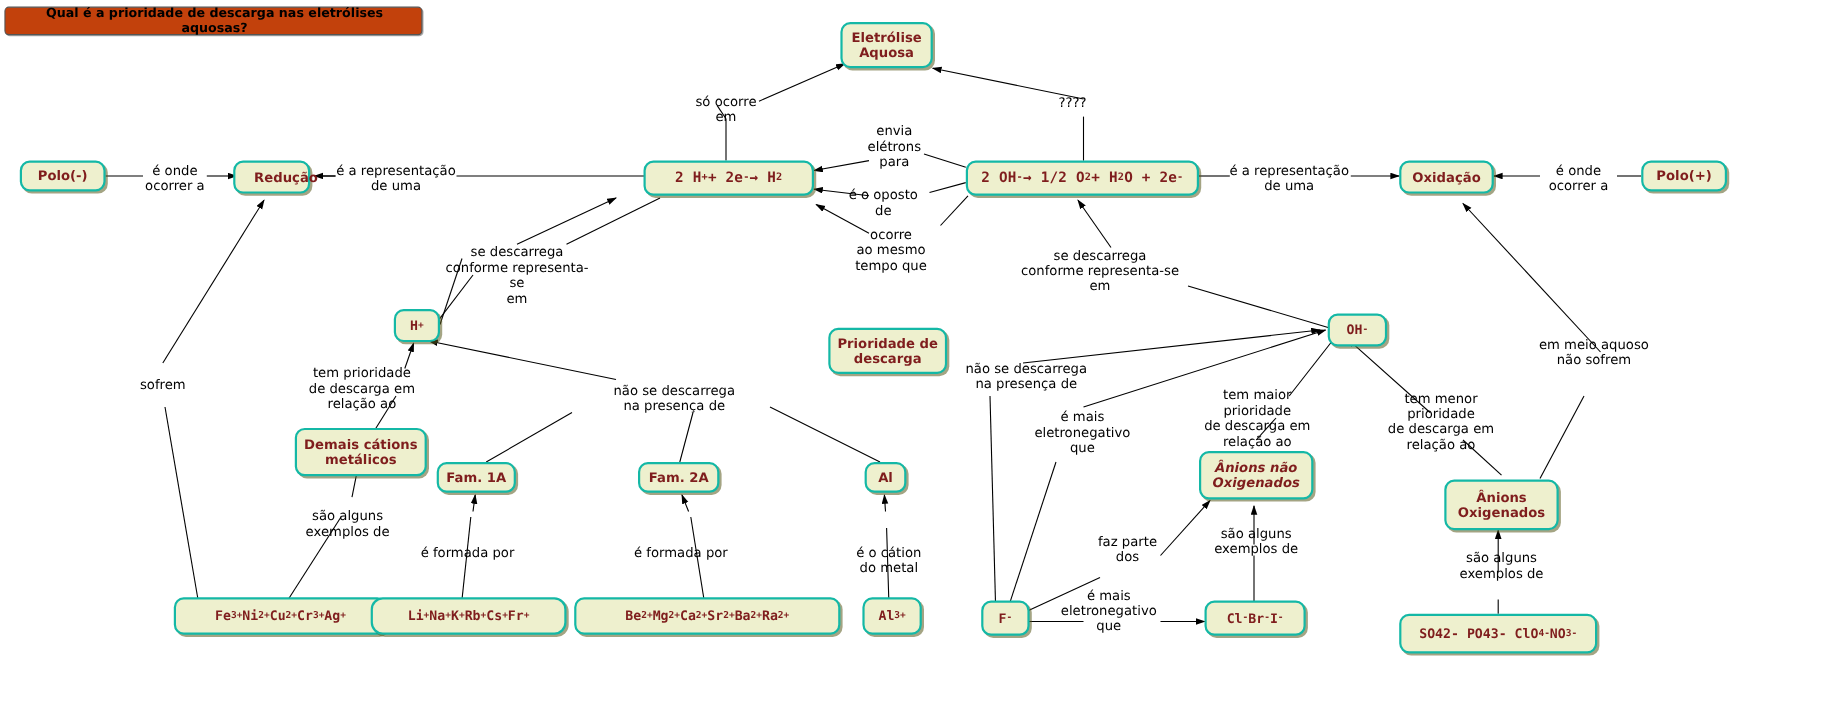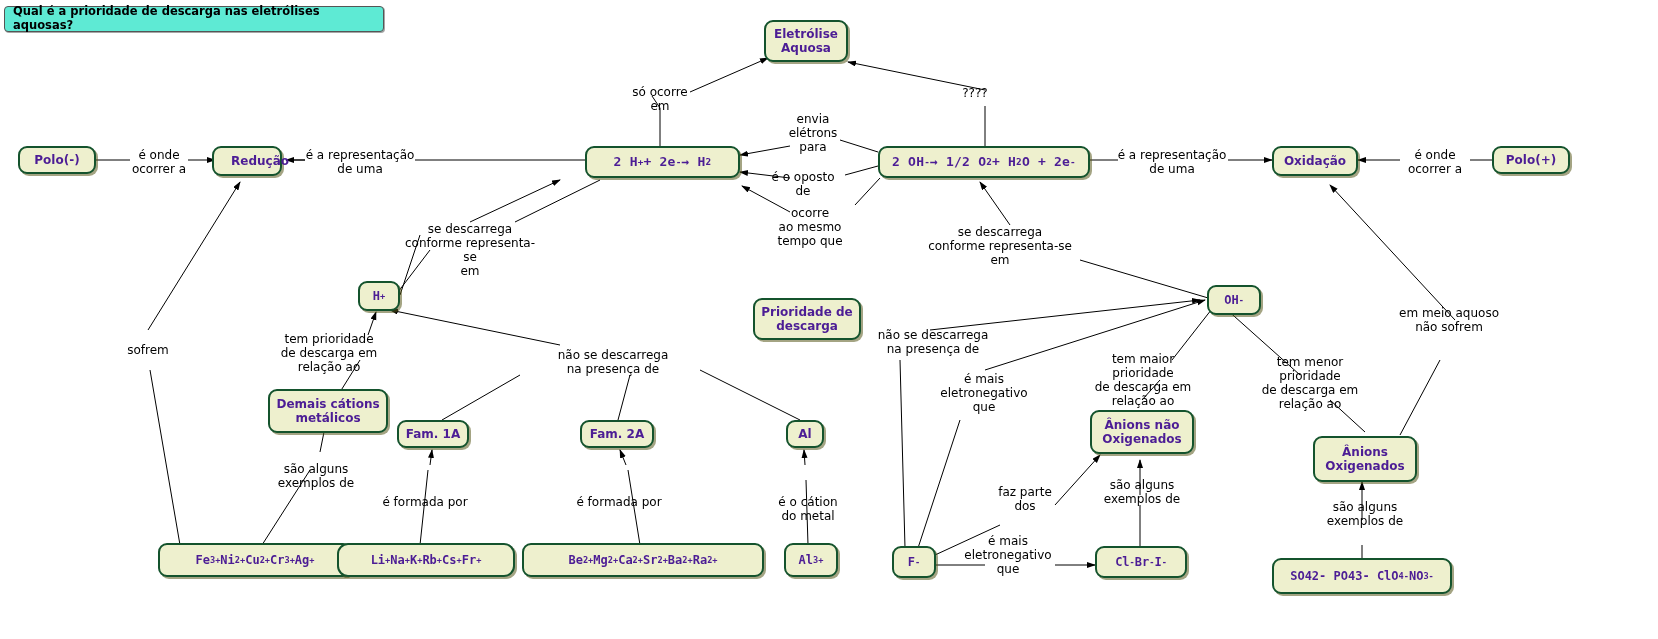--- a/index.html
+++ b/index.html
@@ -19,44 +19,44 @@
     position: absolute;
     left: 0; top: 0;
     width: 1658px;
     height: 639px;
     pointer-events: none;
   }
   .node {
     position: absolute;
     box-sizing: border-box;
     background: #eef0ce;
-    border: 2px solid #14532d;
+    border: 2px solid #14b8a6;
     border-radius: 9px;
-    color: #4c1d95;
+    color: #7f1d1d;
     font-weight: bold;
     font-size: 12px;
     text-align: center;
     display: flex;
     align-items: center;
     justify-content: center;
     line-height: 1.2;
     padding: 2px 6px;
     box-shadow: 2px 2px 0 rgba(90,90,30,0.55);
     white-space: pre-line;
   }
   .node.question {
-    background: #5eead4;
+    background: #c2410c;
     border: 1px solid #555;
     border-radius: 4px;
     box-shadow: 1px 1px 0 rgba(0,0,0,0.35);
     font-size: 11.5px;
     color: #000;
     justify-content: flex-start;
     padding-left: 8px;
-    text-align: left;
+    text-align: center;
   }
   .node.eq {
     font-family: "DejaVu Sans Mono", monospace;
     font-size: 13px;
     letter-spacing: 0.2px;
   }
   .node.chem {
     font-family: "DejaVu Sans Mono", monospace;
     font-size: 12px;
   }
@@ -201,21 +201,21 @@
 metálicos</div>
   <div class="node" style="left:397px; top:420px; width:72px; height:28px;">Fam. 1A</div>
   <div class="node" style="left:580px; top:420px; width:74px; height:28px;">Fam. 2A</div>
   <div class="node" style="left:786px; top:420px; width:38px; height:28px;">Al</div>
 
   <div class="node chem" style="left:138px; top:543px; width:194px; height:34px;margin-left:20px;">Fe<sup>3+</sup> Ni<sup>2+</sup> Cu<sup>2+</sup> Cr<sup>3+</sup> Ag<sup>+</sup></div>
   <div class="node chem" style="left:337px; top:543px; width:178px; height:34px;border-radius:11px;">Li<sup>+</sup> Na<sup>+</sup> K<sup>+</sup> Rb<sup>+</sup> Cs<sup>+</sup> Fr<sup>+</sup></div>
   <div class="node chem" style="left:522px; top:543px; width:242px; height:34px;">Be<sup>2+</sup> Mg<sup>2+</sup> Ca<sup>2+</sup> Sr<sup>2+</sup> Ba<sup>2+</sup> Ra<sup>2+</sup></div>
   <div class="node chem" style="left:784px; top:543px; width:54px; height:34px;">Al<sup>3+</sup></div>
 
-  <div class="node" style="left:1090px; top:410px; width:104px; height:44px;">Ânions não
+  <div class="node" style="left:1090px; top:410px; width:104px; height:44px;font-style:italic;">Ânions não
 Oxigenados</div>
   <div class="node" style="left:1313px; top:436px; width:104px; height:46px;">Ânions
 Oxigenados</div>
 
   <div class="node chem" style="left:892px; top:546px; width:44px; height:32px;">F<sup>-</sup></div>
   <div class="node chem" style="left:1095px; top:546px; width:92px; height:32px;">Cl<sup>-</sup> Br<sup>-</sup> I<sup>-</sup></div>
   <div class="node chem" style="left:1272px; top:558px; width:180px; height:36px;">SO42-  PO43-  ClO<sup>4-</sup>   NO<sup>3-</sup></div>
 
   <div class="label" style="left:120px; top:148px; width:78px;">é onde
 ocorrer a</div>

